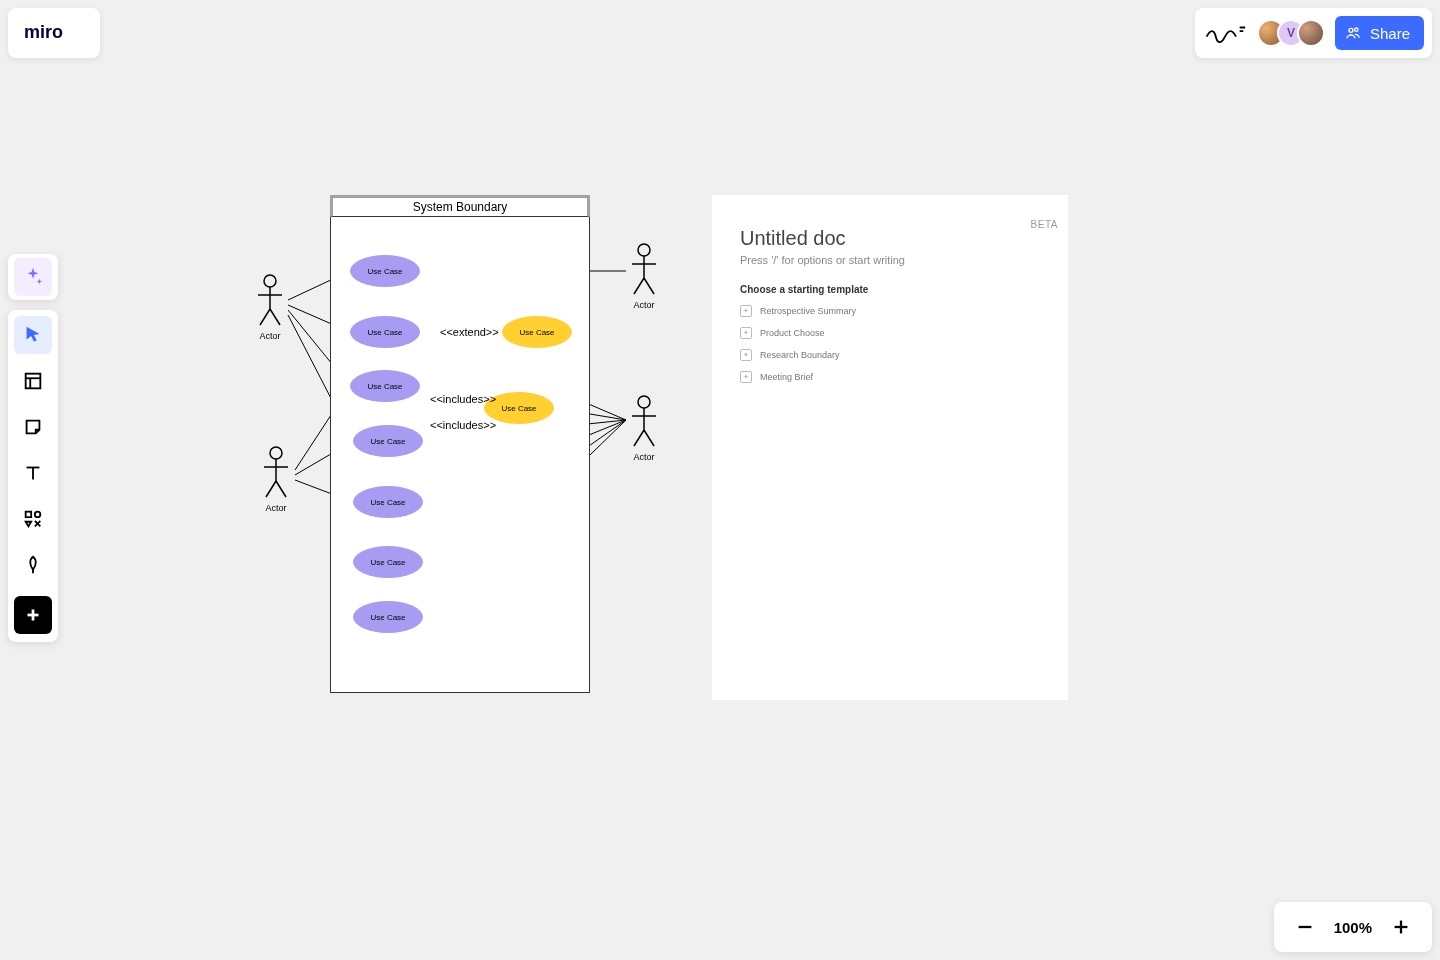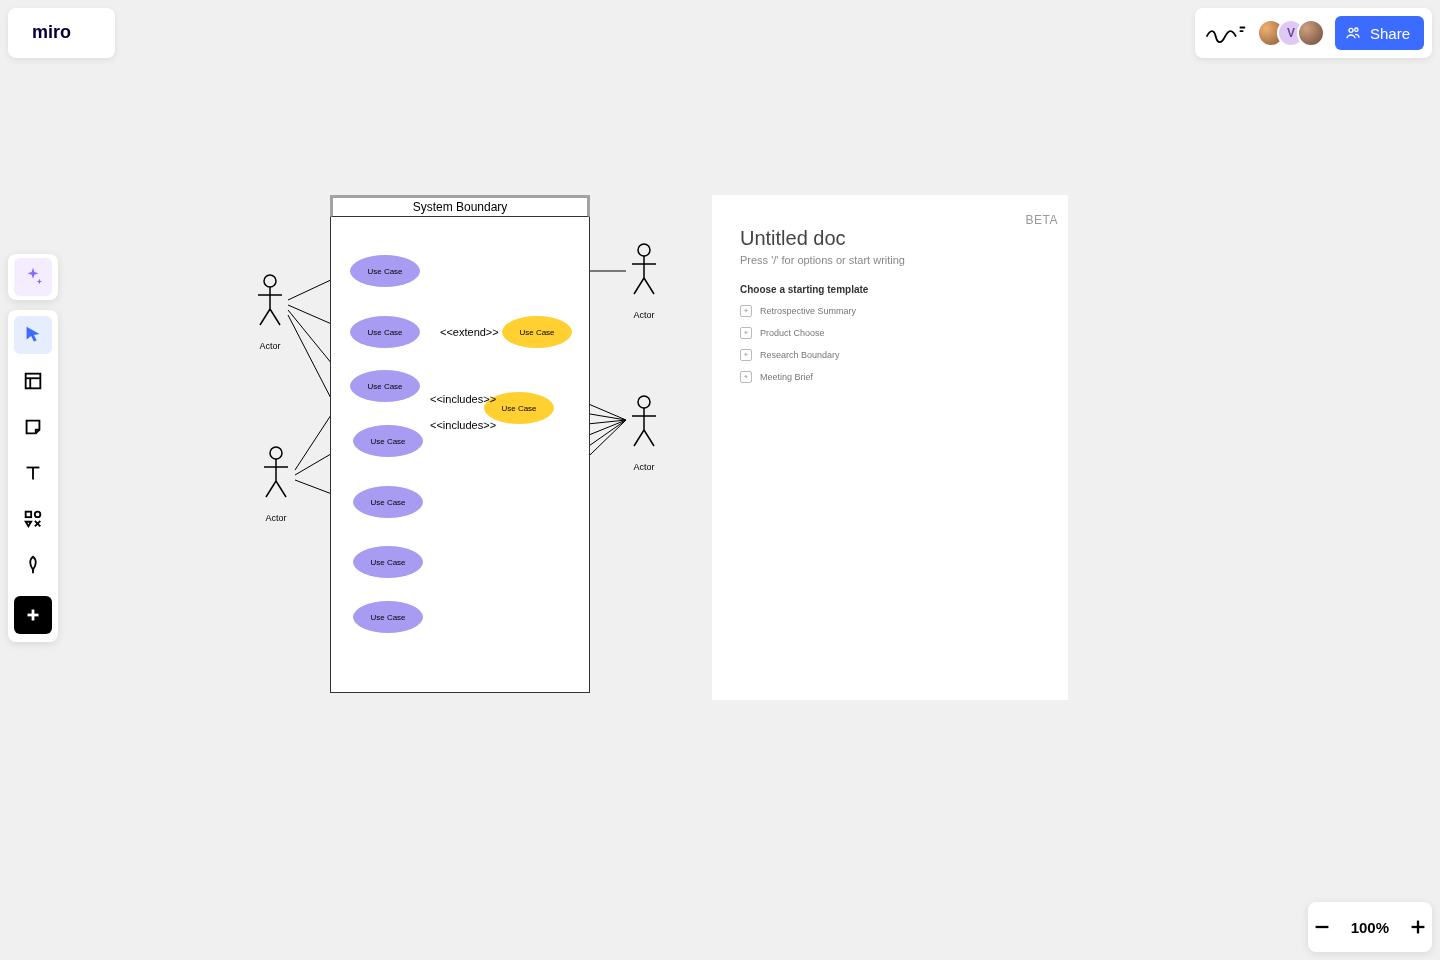--- a/index.html
+++ b/index.html
@@ -7,21 +7,21 @@
   body {
     background: #f0f0f0;
     font-family: -apple-system, BlinkMacSystemFont, "Segoe UI", Helvetica, Arial, sans-serif;
     position: relative;
   }
 
   
   .logo-card {
     position: absolute;
     top: 8px; left: 8px;
-    width: 107px; height: 50px;
+    width: 92px; height: 50px;
     background: #fff;
     border-radius: 8px;
     box-shadow: 0 2px 6px rgba(0,0,0,0.08);
     display: flex; align-items: center; justify-content: center;
   }
   .logo-card svg { width: 60px; height: 24px; }
 
   
   .header-right {
     position: absolute;
@@ -94,21 +94,21 @@
 
   
   .zoom-bar {
     position:absolute;
     right: 8px; bottom: 8px;
     height: 50px;
     background:#fff;
     border-radius: 8px;
     box-shadow: 0 2px 8px rgba(0,0,0,0.10);
     display:flex; align-items:center;
-    padding: 0 3px;
+    padding: 0 20px;
     gap: 18px;
   }
   .zoom-btn {
     width: 22px; height: 22px;
     background:none; border:none; cursor:pointer;
     display:flex; align-items:center; justify-content:center;
   }
   .zoom-level { font-size: 15px; font-weight: 600; }
 
   
@@ -144,43 +144,43 @@
     display:flex; align-items:center; justify-content:center;
     font-size: 8px;
     text-align:center;
   }
   .uc-purple { background:#a79bf2; }
   .uc-yellow { background:#ffd02f; }
 
   .actor {
     position:absolute;
     display:flex; flex-direction:column; align-items:center;
-    gap: 12px;
+    gap: 2px;
   }
   .actor svg { width: 36px; height: 56px; }
   .actor-label { font-size: 9px; }
 
   .rel-label {
     position:absolute;
     font-size: 11px;
     background: transparent;
     text-align: center;
   }
 
   
   .doc-panel {
     position:absolute;
     left: 712px; top: 195px;
     width: 356px; height: 505px;
     background:#fff;
     padding: 32px 28px;
   }
   .beta-tag {
-    position:absolute; top: 18px; right: 10px;
-    font-size: 12px; color:#999; letter-spacing: 0.5px;
+    position:absolute; top: 24px; right: 10px;
+    font-size: 10px; color:#999; letter-spacing: 0.5px;
   }
   .doc-title { font-size: 20px; font-weight: 400; color:#444; margin-bottom: 4px; }
   .doc-hint { font-size: 11px; color:#888; margin-bottom: 18px; }
   .doc-section-title { font-size: 10px; font-weight: 700; color:#333; margin-bottom: 10px; }
   .doc-template-item {
     display:flex; align-items:center; gap: 8px;
     font-size: 9px; color:#777;
     margin-bottom: 10px;
     cursor:pointer;
   }

